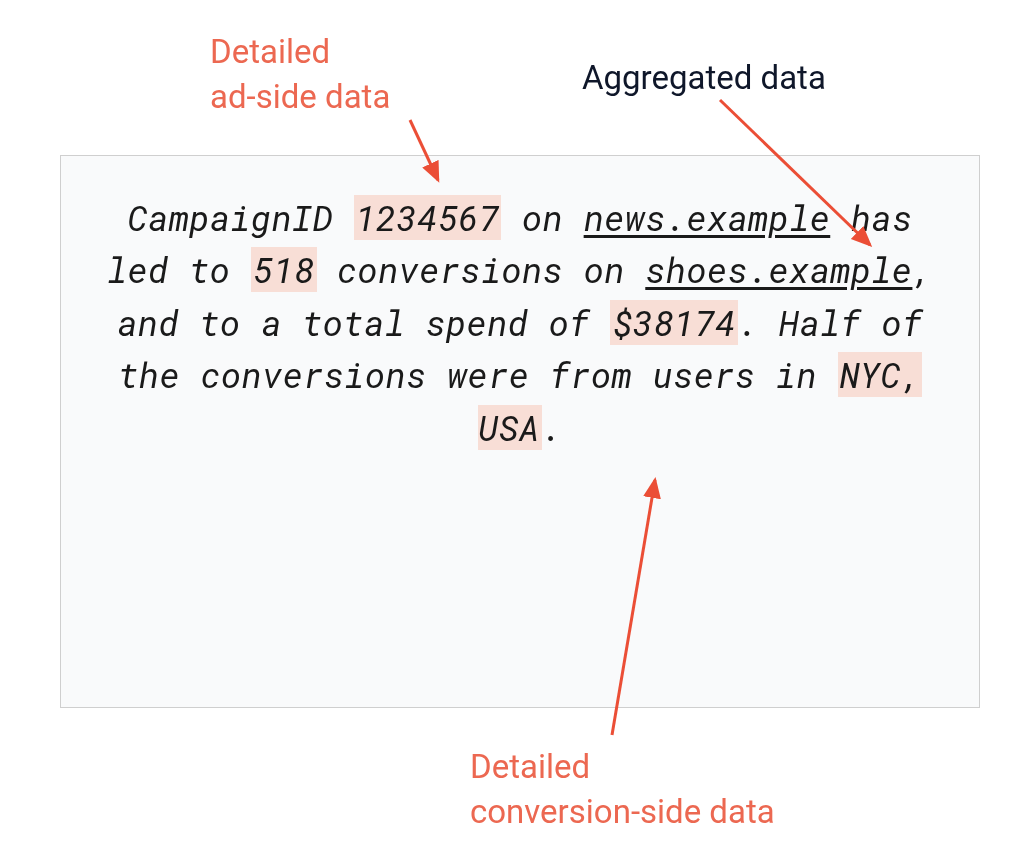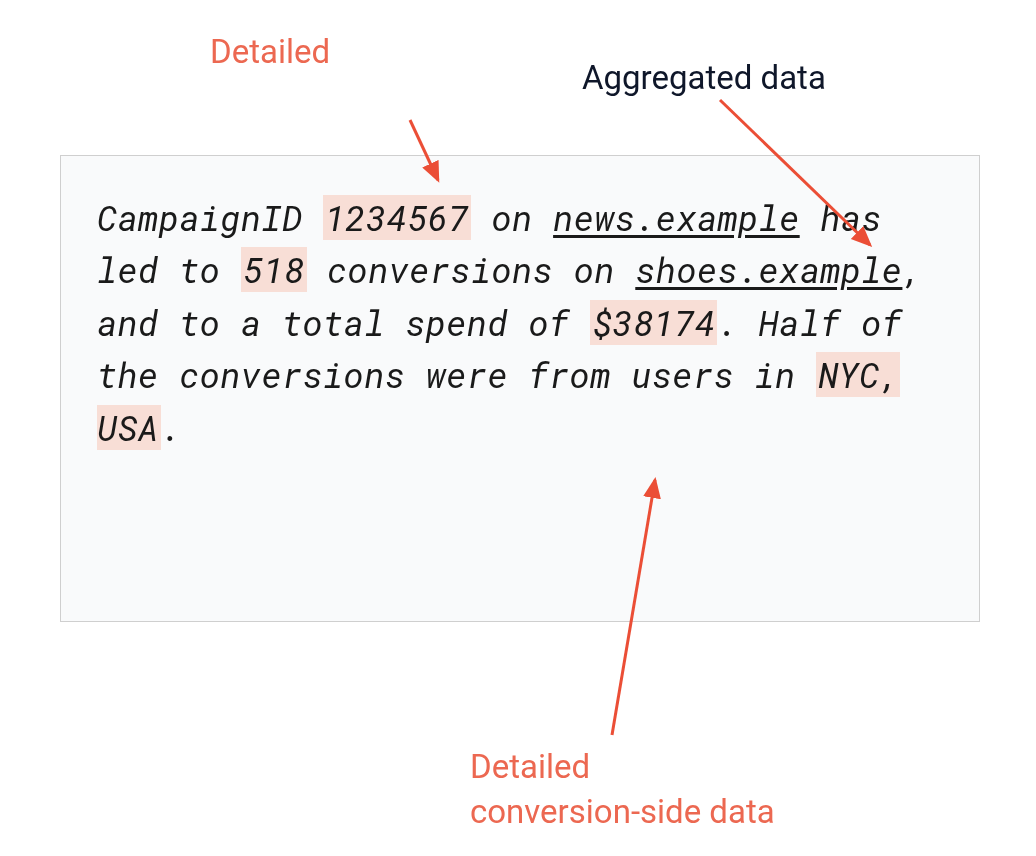--- a/index.html
+++ b/index.html
@@ -43,24 +43,25 @@
       font-size: 33px;
       line-height: 1.35;
       font-weight: 400;
     }
     
     .content-box {
       position: absolute;
       left: 60px;
       top: 155px;
       width: 920px;
-      height: 467px;
+      height: 553px;
       background: #f9fafb;
       border: 1px solid #cfcfcf;
       padding: 36px 36px;
+      text-align: center;
     }
     
     .content-text {
       font-family: 'Roboto Mono', 'Courier New', monospace;
       font-style: italic;
       font-size: 34.5px;
       line-height: 1.52;
       color: #1a1a1a;
       letter-spacing: 0.3px;
     }
@@ -82,20 +83,21 @@
       width: 1036px;
       height: 856px;
       pointer-events: none;
     }
   </style>
 </head>
 <body>
 
 <div class="annotation-top-left">
   <span>Detailed</span><br>
+  <span>ad-side data</span>
 </div>
 
 <div class="annotation-top-right">
   <span>Aggregated data</span>
 </div>
 
 <div class="content-box">
   <div class="content-text">
     <span>CampaignID </span><span class="highlight">1234567</span><span> on </span><span class="underline">news.example</span><span> has led to </span><span class="highlight">518</span><span> conversions on </span><span class="underline">shoes.example</span><span>, and to a total spend of </span><span class="highlight">$38174</span><span>. Half of the conversions were from users in </span><span class="highlight">NYC, USA</span><span>.</span>
   </div>

